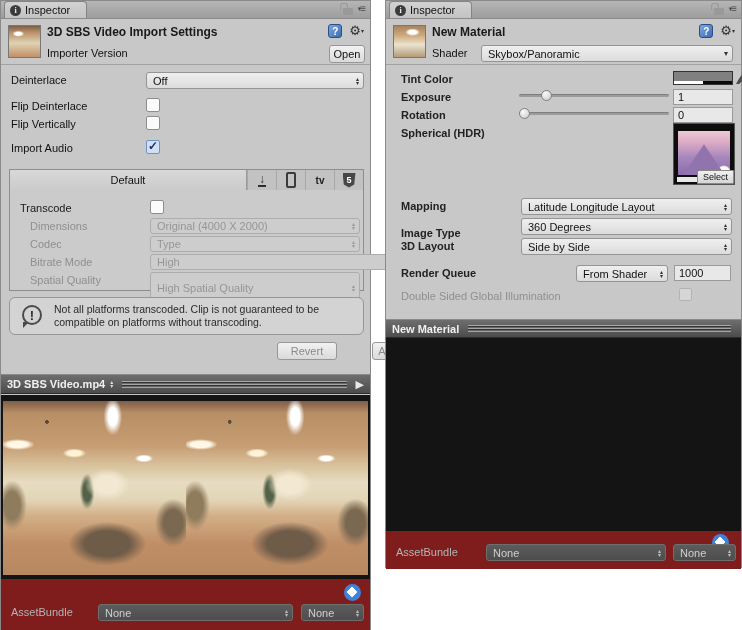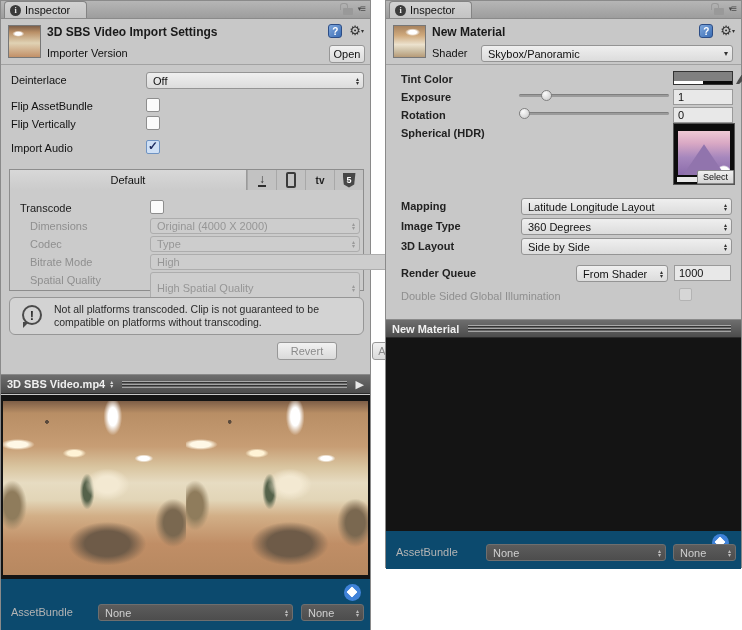--- a/index.html
+++ b/index.html
@@ -115,21 +115,21 @@
     background:
       radial-gradient(ellipse 28px 9px at 22% 22%, #ffffff 0 45%, transparent 78%),
       radial-gradient(ellipse 26px 8px at 40% 43%, #fff6dd 0 45%, transparent 78%),
       radial-gradient(circle 8px at 62% 6%, #8f8f93 40%, transparent 70%),
       radial-gradient(ellipse 60px 50px at 6% 75%, #5d4f40 0 45%, rgba(93,79,64,0) 78%),
       radial-gradient(ellipse 34px 22px at 18% 92%, #5a4334 0 50%, transparent 80%),
       radial-gradient(ellipse 55px 16px at 55% 66%, #cbb astray, transparent 80%),
       radial-gradient(ellipse 55px 16px at 55% 66%, #cdb astray 0 40%, transparent 80%),
       linear-gradient(168deg,#b98b5f 0%,#cda272 22%,#dfc49c 40%,#ecdfc6 52%,#efe9da 62%,#d8d0c2 72%,#cfc7b8 100%);
   }
-  .pv-footer { position:absolute; left:0; right:0; background:#0c4a6e; }
+  .pv-footer { position:absolute; left:0; right:0; background:#7f1d1d; }
   .icon-tag { position:absolute; width:17px; height:17px; border-radius:50%; background:#3f82d8; }
   .icon-tag::after { content:""; position:absolute; left:4px; top:4px; width:8px; height:8px; background:#fff;
                      border-radius:1px; transform:rotate(45deg); clip-path:polygon(0 0,100% 0,100% 100%,0 100%); }
   .ab-label { position:absolute; font-size:11px; color:#b4b4b4; }
   .dd-dark { position:absolute; height:17px; background:linear-gradient(#5c5c5c,#4d4d4d); border:1px solid #6e6e6e;
              border-radius:3px; display:flex; align-items:center; font-size:11px; color:#cfcfcf; padding:0 4px 0 6px; }
   .dd-dark .dd-text { flex:1; }
   .dd-dark .ud { display:flex; flex-direction:column; line-height:4px; font-size:6px; color:#bbb; padding-left:4px; }
 
   
@@ -188,21 +188,21 @@
 
     <div class="row-label" style="left:10px; top:73px;">Deinterlace</div>
     <div class="dd" style="left:145px; top:71px; width:218px;">
       <span class="dd-text">Off</span>
         <span class="ud">
           <span>▴</span>
           <span>▾</span>
         </span>
     </div>
 
-    <div class="row-label" style="left:10px; top:99px;">Flip AssetBundle</div>
+    <div class="row-label" style="left:10px; top:99px;">Flip Deinterlace</div>
     <div class="cb" style="left:145px; top:97px;"></div>
 
     <div class="row-label" style="left:10px; top:117px;">Flip Vertically</div>
     <div class="cb" style="left:145px; top:115px;"></div>
 
     <div class="row-label" style="left:10px; top:141px;">Import Audio</div>
     <div class="cb checked" style="left:145px; top:139px;"></div>
 
     <div class="platform-bar">
       <div class="platform-default">Default</div>
@@ -359,21 +359,21 @@
 
     <div class="row-label" style="left:15px; top:199px; font-weight:bold; color:#222;">Mapping</div>
     <div class="dd" style="left:135px; top:197px; width:211px;">
       <span class="dd-text">Latitude Longitude Layout</span>
         <span class="ud">
           <span>▴</span>
           <span>▾</span>
         </span>
     </div>
 
-    <div class="row-label" style="left:15px; top:219px; font-weight:bold; color:#222;">Image Type</div>
+    <div class="row-label" style="left:15px; top:226px; font-weight:bold; color:#222;">Image Type</div>
     <div class="dd" style="left:135px; top:217px; width:211px;">
       <span class="dd-text">360 Degrees</span>
         <span class="ud">
           <span>▴</span>
           <span>▾</span>
         </span>
     </div>
 
     <div class="row-label" style="left:15px; top:239px; font-weight:bold; color:#222;">3D Layout</div>
     <div class="dd" style="left:135px; top:237px; width:211px;">

